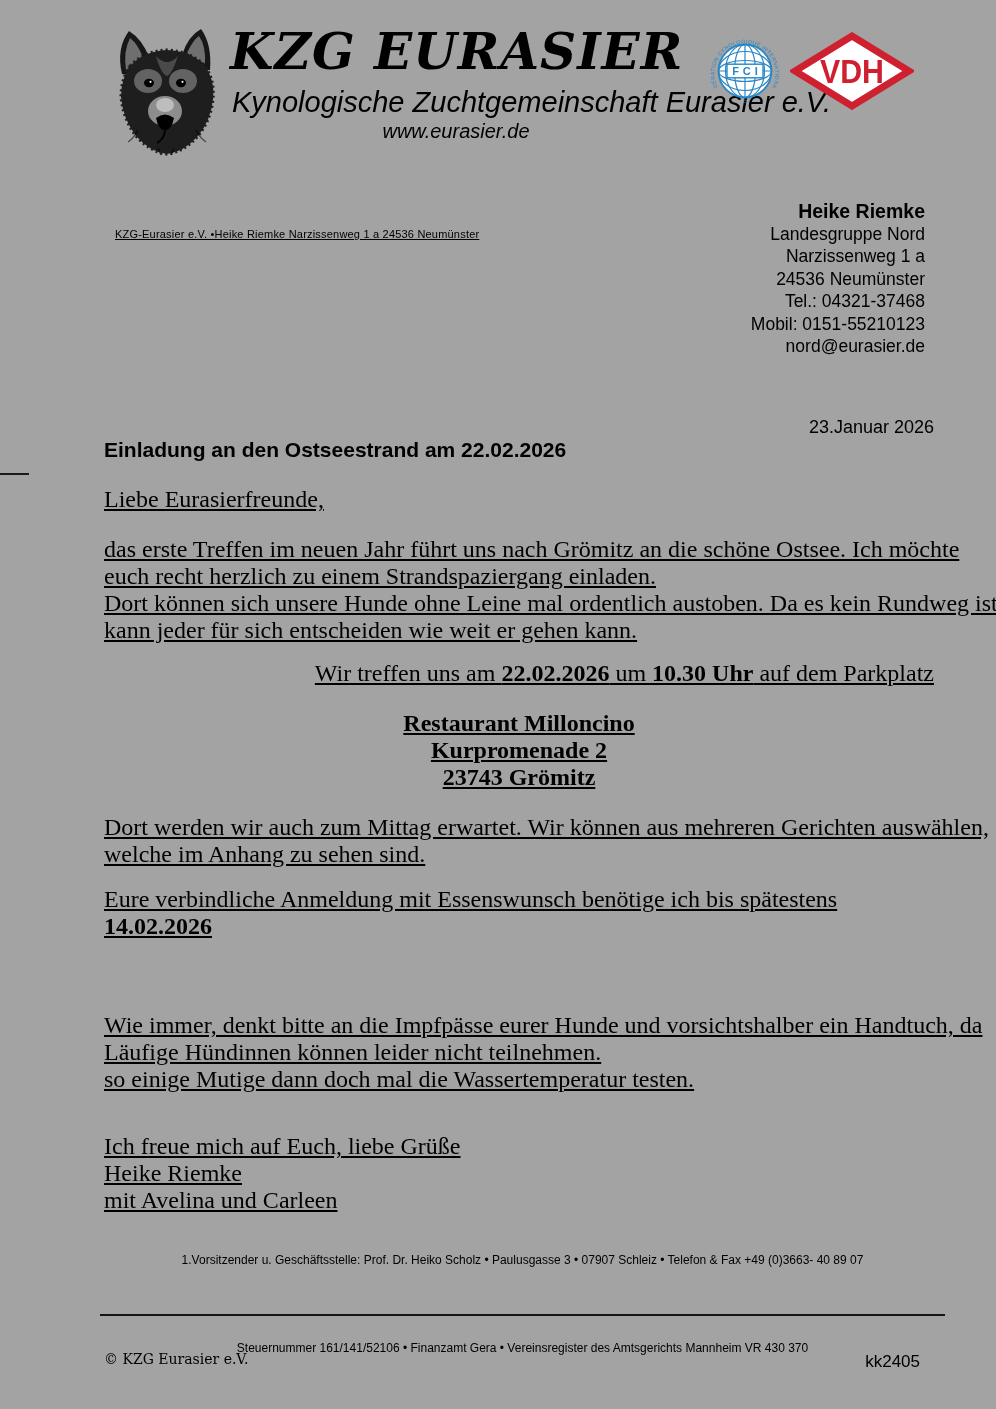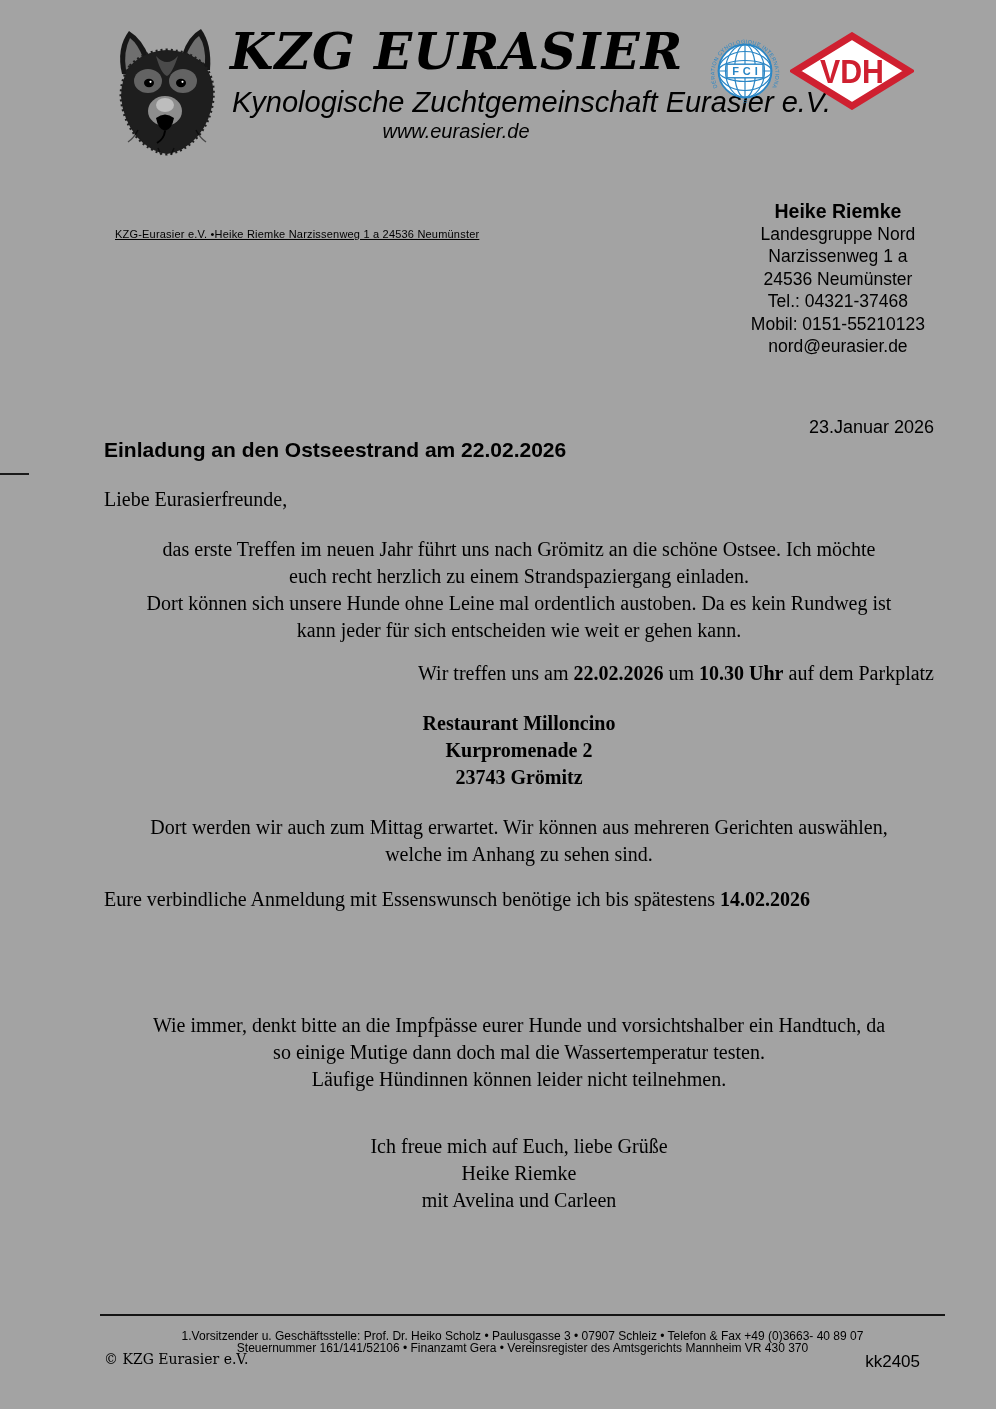--- a/index.html
+++ b/index.html
@@ -46,43 +46,43 @@
     position:absolute;left:104px;top:438px;
     font-size:21px;font-weight:bold;white-space:nowrap;
   }
   .fold-mark{
     position:absolute;left:0;top:473px;width:29px;height:0;
     border-top:2px solid #1a1a1a;
   }
   
   .serif{
     position:absolute;left:104px;width:830px;
-    font-family:"Liberation Serif",serif;font-size:20px;line-height:27px;
-  }
-  .ln{display:block;white-space:nowrap;text-align:center;}
+    font-family:"Liberation Serif",serif;font-size:24px;line-height:27px;text-decoration:underline;
+  }
+  .ln{display:block;white-space:nowrap;}
   .salutation{top:486px;}
   .p1{top:536px;}
   .meeting{top:660px;text-align:right;}
   .venue{top:710px;text-align:center;font-weight:bold;}
   .p2{top:814px;}
   .p3{top:886px;}
   .p4{top:934px;}
   .p5{top:1012px;}
   .closing{top:1133px;}
   .b{font-weight:bold;}
   
   .footer-rule{
     position:absolute;left:100px;top:1314px;width:845px;height:0;
     border-top:2px solid #141414;
   }
   .footer-line1,.footer-line2{
     position:absolute;left:100px;width:845px;text-align:center;
     font-size:12px;white-space:nowrap;
   }
-  .footer-line1{top:1329px;}
+  .footer-line1{top:1253px;}
   .footer-line2{top:1341px;}
   .copyright{
     position:absolute;left:104px;top:1351px;
     font-family:"DejaVu Serif",serif;font-size:14px;white-space:nowrap;
   }
   .doc-code{
     position:absolute;right:76px;top:1352px;font-size:17px;white-space:nowrap;
   }
 </style>
 </head>
@@ -189,22 +189,22 @@
     <span class="ln">welche im Anhang zu sehen sind.</span>
   </div>
 
   <div class="serif p3">
     <span>Eure verbindliche Anmeldung mit Essenswunsch benötige ich bis spätestens </span><span class="b">14.02.2026</span>
   </div>
 
 
   <div class="serif p5">
     <span class="ln">Wie immer, denkt bitte an die Impfpässe eurer Hunde und vorsichtshalber ein Handtuch, da</span>
+    <span class="ln">Läufige Hündinnen können leider nicht teilnehmen.</span>
     <span class="ln">so einige Mutige dann doch mal die Wassertemperatur testen.</span>
-    <span class="ln">Läufige Hündinnen können leider nicht teilnehmen.</span>
   </div>
 
   <div class="serif closing">
     <span class="ln">Ich freue mich auf Euch, liebe Grüße</span>
     <span class="ln">Heike Riemke</span>
     <span class="ln">mit Avelina und Carleen</span>
   </div>
 
   <div class="footer-rule"></div>
   <div class="footer-line1">1.Vorsitzender u. Geschäftsstelle: Prof. Dr. Heiko Scholz • Paulusgasse 3 • 07907 Schleiz • Telefon &amp; Fax +49 (0)3663- 40 89 07</div>

